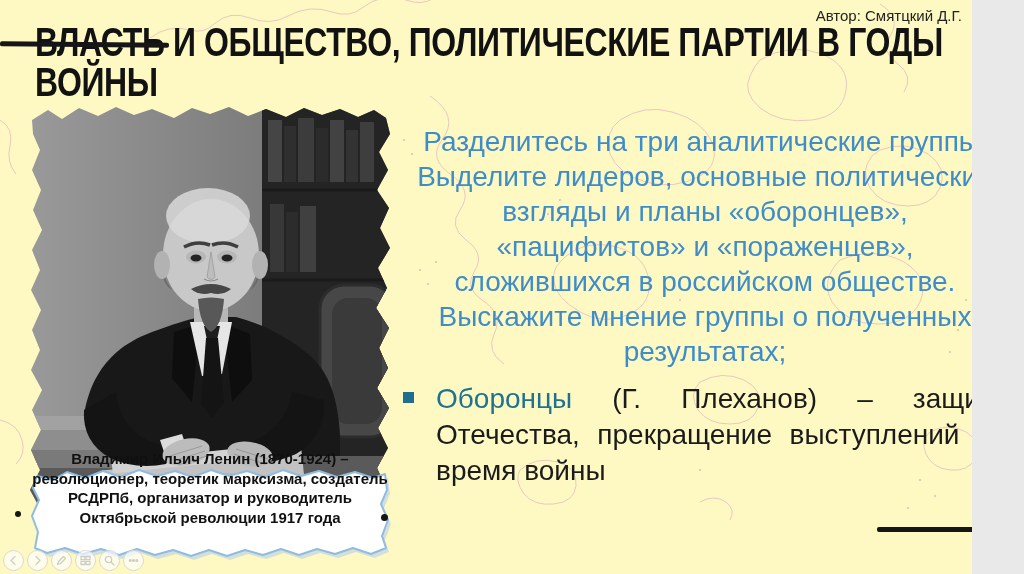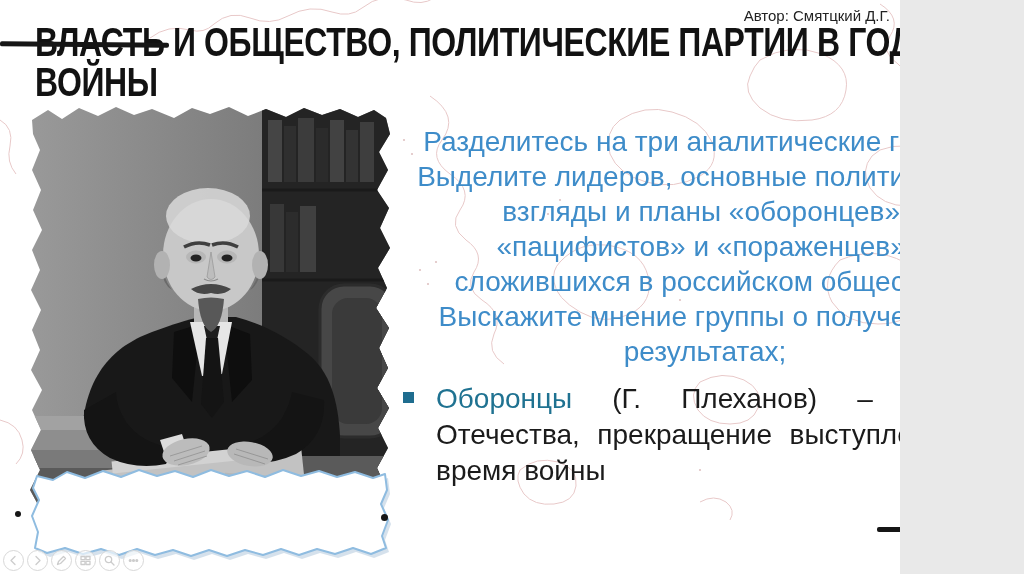--- a/index.html
+++ b/index.html
@@ -1,16 +1,16 @@
 <!DOCTYPE html>
 <html lang="ru"><head>
 <meta charset="utf-8">
 <style>
   html,body{margin:0;padding:0;background:#e9e9e9;}
-  .stage{position:relative;width:900px;height:574px;background:#ffffff;overflow:hidden;
+  .stage{position:relative;width:972px;height:574px;background:#fef9c3;overflow:hidden;
          font-family:"Liberation Sans","DejaVu Sans",sans-serif;}
 
   
   .map-bg{position:absolute;left:0;top:0;z-index:1;}
 
   
   .author{position:absolute;top:7px;right:10px;font-size:15px;color:#222;z-index:3;}
 
   
   .title{position:absolute;left:35px;top:22px;z-index:3;font-weight:bold;color:#121212;
@@ -205,20 +205,21 @@
     </g>
   </svg>
 
   <svg class="caption-box" width="366" height="100" viewBox="0 0 366 100">
     <g stroke-linejoin="round">
       <path transform="translate(3,4)" fill="#c3d4e4" opacity="0.7" d="M6,24 L10,12 L26,16 L40,8 L58,14 L76,7 L94,13 L112,6 L130,12 L148,7 L166,13 L184,6 L202,12 L220,7 L238,13 L256,6 L274,12 L292,7 L310,13 L328,8 L346,14 L358,10 L360,26 L354,40 L361,56 L355,72 L359,84 L344,90 L326,84 L308,90 L290,85 L272,91 L254,85 L236,91 L218,86 L200,92 L182,86 L164,92 L146,86 L128,91 L110,85 L92,91 L74,85 L56,90 L38,84 L20,89 L8,84 L11,68 L5,52 L12,36 Z"></path>
       <path fill="#ffffff" stroke="#8fbce0" stroke-width="2" d="M6,24 L10,12 L26,16 L40,8 L58,14 L76,7 L94,13 L112,6 L130,12 L148,7 L166,13 L184,6 L202,12 L220,7 L238,13 L256,6 L274,12 L292,7 L310,13 L328,8 L346,14 L358,10 L360,26 L354,40 L361,56 L355,72 L359,84 L344,90 L326,84 L308,90 L290,85 L272,91 L254,85 L236,91 L218,86 L200,92 L182,86 L164,92 L146,86 L128,91 L110,85 L92,91 L74,85 L56,90 L38,84 L20,89 L8,84 L11,68 L5,52 L12,36 Z"></path>
     </g>
   </svg>
 
+  <div class="caption">Владимир Ильич Ленин (1870-1924) – революционер, теоретик марксизма, создатель РСДРПб, организатор и руководитель Октябрьской революции 1917 года</div>
 
   <div class="dot dot-l"></div>
   <div class="dot dot-r"></div>
 
   <div class="content">
     <p class="task">Разделитесь на три аналитические группы. Выделите лидеров, основные политические взгляды и планы «оборонцев», «пацифистов» и «пораженцев», сложившихся в российском обществе. Выскажите мнение группы о полученных результатах;</p>
     <ul class="blist">
       <li>
         <span class="bmark"></span>
         <span class="term">Оборонцы</span><span> (Г. Плеханов) – защита Отечества, прекращение выступлений на время войны</span>

